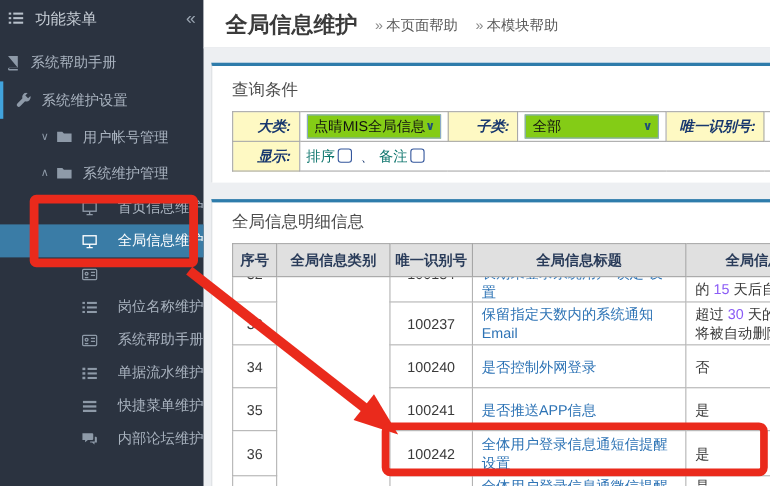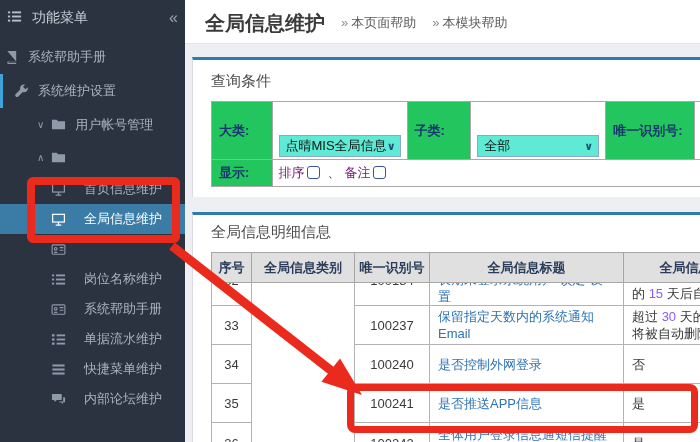--- a/index.html
+++ b/index.html
@@ -14,45 +14,45 @@
   .sidebar { position:absolute; left:0; top:0; width:185px; height:442px; background:#2b3340; }
   .sb-header { height:36px; display:flex; align-items:center; gap:10px; padding:0 7px; color:#c8cfd7; font-size:14px; }
   .sb-header svg { color:#b7c0ca; }
   .sb-collapse { margin-left:auto; font-size:16px; color:#9aa5b1; cursor:pointer; }
   .sb-item { display:flex; align-items:center; gap:9px; color:#a9b3bf; cursor:pointer; }
   .sb-item svg { flex:0 0 auto; color:#8e9aa8; }
   .sb-item .chev { font-size:10px; color:#8e9aa8; margin-right:-2px; }
   .lvl1 { height:34px; padding-left:4px; }
   .lvl1:first-of-type { margin-top:4px; }
   .lvl2 { height:33px; padding-left:37px; }
-  .lvl3 { height:30px; padding-left:51px;gap:18px; }
+  .lvl3 { height:30px; padding-left:74px;gap:18px; }
   .sb-item.accent { border-left:3px solid #41a3dc; padding-left:11px; }
   .sb-item.active { background:#3a7ca6; color:#fff; }
   .sb-item.active svg { color:#fff; }
   
   .main { position:absolute; left:185px; top:0; width:515px; height:442px; overflow:hidden; }
   .topbar { height:44px; background:#fff; border-bottom:1px solid #e3e6ea; display:flex; align-items:flex-end; padding:0 0 9px 20px; gap:16px; }
   .page-title { font-size:20px; font-weight:bold; color:#3b3b3b; line-height:22px; }
   .help-link { color:#5a5a5a; font-size:13px; text-decoration:none; padding-bottom:2px; }
   .help-link .gg { color:#8c8c8c; margin-right:3px; }
   .panel { background:#fff; border-top:3px solid #2e7cab; border-left:1px solid #d9dce0; margin-left:7px; width:620px; padding:8px 0 10px 18px; }
   .panel.p1 { margin-top:13px; }
   .panel.p2 { margin-top:15px; height:300px; padding-top:6px; }
   .panel h2 { font-size:15px; font-weight:normal; color:#4c4c4c; margin:4px 0 10px; }
   .panel.p2 h2 { margin:2px 0 8px; }
   
   .qt { border-collapse:collapse; }
   .qt td { border:1px solid #a9a9a9; height:27px; white-space:nowrap; }
-  .qt .lbl { background:#22c55e; color:#17376e; font-weight:bold; text-align:left; padding:0 7px; }
+  .qt .lbl { background:#fef9c3; color:#17376e; font-weight:bold; text-align:right; padding:0 7px;font-style:italic; }
   .qt .ctl { background:#fff; padding:2px 6px; }
   .w-l1{width:64px}.w-c1{width:132px}.w-l2{width:68px}.w-c2{width:128px}.w-l3{width:90px}.w-c3{width:120px}
-  .sel { display:inline-flex; align-items:center; justify-content:space-between; width:122px; height:22px; border:1px solid #8aa9c9; background:#5eead4; padding:0 5px 0 6px; color:#111; cursor:pointer;margin-top:31px; }
+  .sel { display:inline-flex; align-items:center; justify-content:space-between; width:122px; height:22px; border:1px solid #8aa9c9; background:#84cc16; padding:0 5px 0 6px; color:#111; cursor:pointer; }
   .sel .chev { color:#1f4e79; font-weight:bold; font-size:11px; line-height:1; }
   .uid-input { width:90px; height:21px; border:1px solid #7f9db9; background:#fff; padding:0 4px; font-size:13px; }
-  .disp { color:#701a75;font-family:Liberation Serif, serif; }
+  .disp { color:#0f766e;font-family:Liberation Serif, serif; }
   .cb { display:inline-block; width:13px; height:13px; border:1px solid #33569c; border-radius:3px; background:#fff; vertical-align:-2px; margin:0 2px; cursor:pointer; }
   .sep { color:#17376e; margin:0 4px 0 6px; }
   
   .dt { border-collapse:collapse; table-layout:fixed; width:562px; margin-top:10px; }
   .dt th { background:#e0e0e0; border:1px solid #a6a6a6; height:30px; color:#2a3c5a; font-weight:bold; font-size:13px; }
   .dt td { border:1px solid #b3b3b3; background:#fff; height:39px; color:#3a3a3a; text-align:center; line-height:17px; }
   .dt td.c-title, .dt td.c-content { text-align:left; padding:0 8px; }
   .link { color:#2d73b5; cursor:pointer; }
   .red { color:#8b5cf6; }
   tr.clip-top td { height:20px; overflow:hidden; vertical-align:top; }
@@ -110,20 +110,21 @@
         </span>
         <span>用户帐号管理</span>
       </div>
       <div class="sb-item lvl2">
         <span class="chev">∧</span>
         <span style="display:inline-flex">
           <svg width="15" height="15" viewBox="0 0 16 16" xmlns="http://www.w3.org/2000/svg">
             <path fill="currentColor" d="M1 3h5l1.6 1.6H15V13H1z"></path>
           </svg>
         </span>
+        <span>系统维护管理</span>
       </div>
       <div class="sb-item lvl3">
         <span style="display:inline-flex">
           <svg width="15" height="15" viewBox="0 0 16 16" xmlns="http://www.w3.org/2000/svg">
             <g fill="none" stroke="currentColor" stroke-width="1.3">
               <rect x="1.7" y="2.5" width="12.6" height="8.2"></rect>
               <path d="M8 10.7v2.8M5 14h6"></path>
             </g>
           </svg>
         </span>

